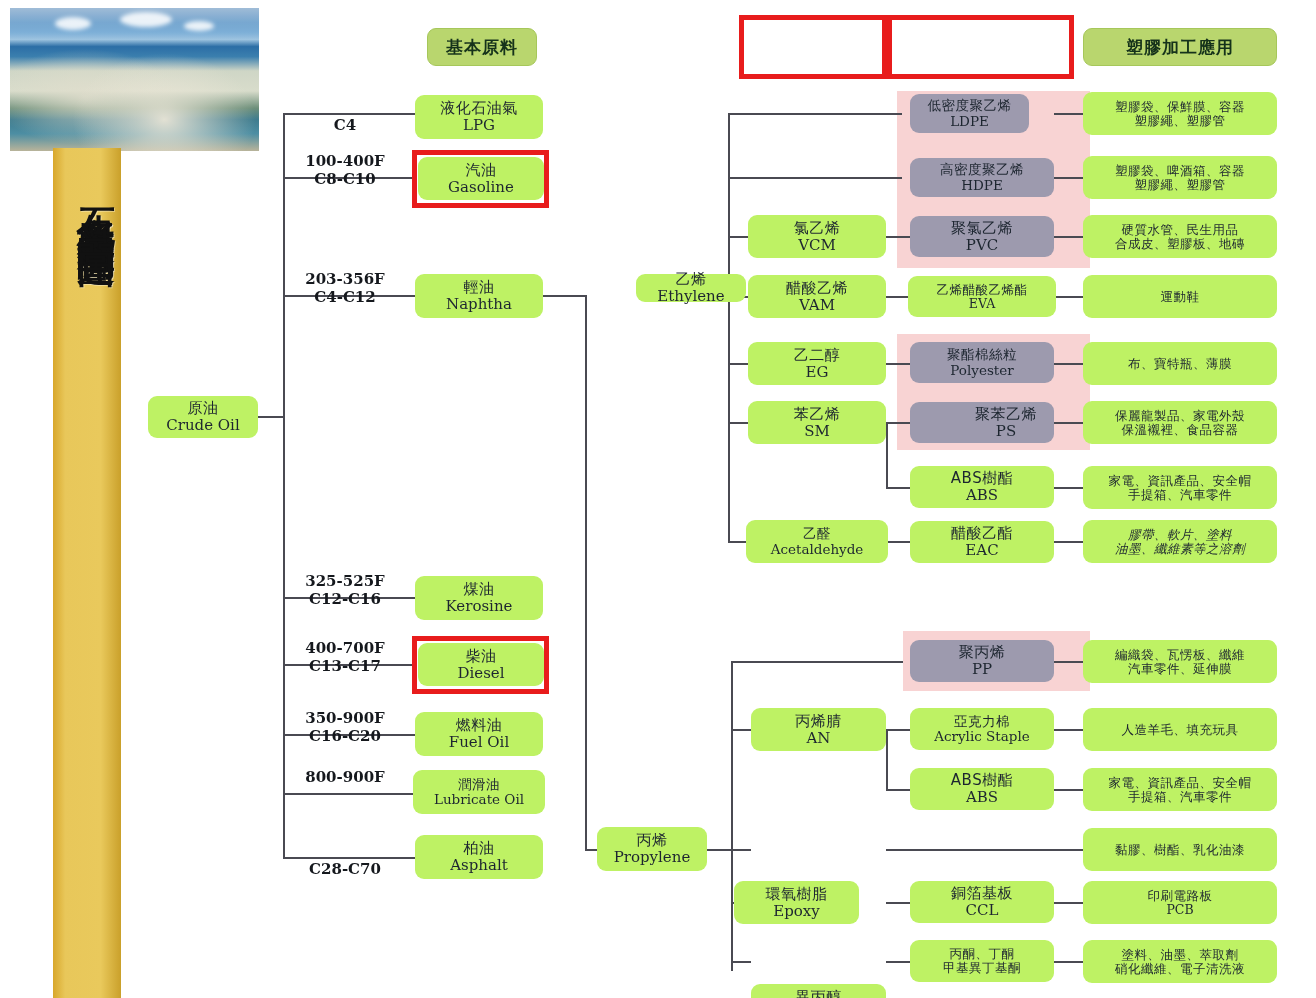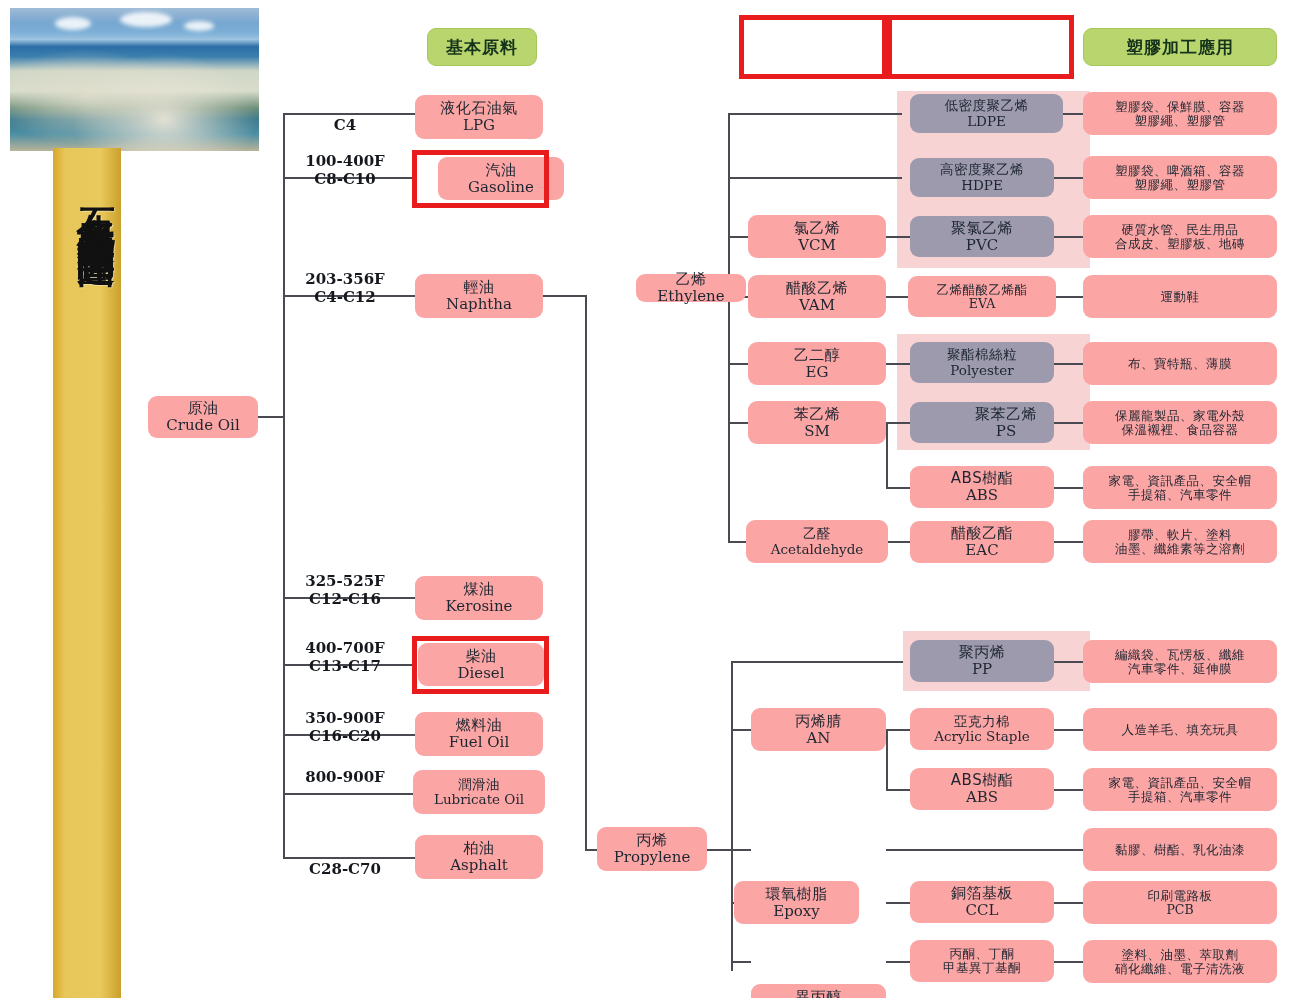--- a/index.html
+++ b/index.html
@@ -86,21 +86,21 @@
     flex-direction: column;
     align-items: center;
     justify-content: center;
     text-align: center;
     line-height: 1.12;
     color: #1d2630;
     z-index: 3;
   }
   .node .l1 { font-size: 15px; letter-spacing: 0.5px; }
   .node .l2 { font-size: 15px; font-family: "DejaVu Serif", "Liberation Serif", serif; }
-  .node.blue  { background: #fca5a5; }
+  .node.blue  { background: #bef264; }
   .node.grey  { background: #9d9aae; }
   .node.small .l1, .node.small .l2 { font-size: 13.5px; }
   .node.tiny  .l1, .node.tiny  .l2 { font-size: 12.5px; }
 
   
   .pinkzone {
     position: absolute;
     background: #f8d3d3;
     z-index: 1;
   }
@@ -217,21 +217,21 @@
     <span class="single">800-900F</span>
   </div>
   <div class="frac" style="left:275px;top:860px;">
     <span class="single">C28-C70</span>
   </div>
 
   <div class="node blue" style="left:415px;top:95px;width:128px;height:44px;">
     <span class="l1">液化石油氣</span>
     <span class="l2">LPG</span>
   </div>
-  <div class="node blue" style="left:418px;top:157px;width:126px;height:43px;margin-left:20px;">
+  <div class="node blue" style="left:418px;top:157px;width:126px;height:43px;">
     <span class="l1">汽油</span>
     <span class="l2">Gasoline</span>
   </div>
   <div class="redbox" style="left:412px;top:150px;width:137px;height:58px;"></div>
 
   <div class="node blue" style="left:415px;top:274px;width:128px;height:44px;">
     <span class="l1">輕油</span>
     <span class="l2">Naphtha</span>
   </div>
   <div class="node blue" style="left:415px;top:576px;width:128px;height:44px;">
@@ -304,21 +304,21 @@
   </div>
 
   <div class="hline" style="left:886px;top:236px;width:25px;"></div>
   <div class="hline" style="left:886px;top:296px;width:25px;"></div>
   <div class="hline" style="left:886px;top:363px;width:25px;"></div>
   <div class="hline" style="left:886px;top:422px;width:25px;"></div>
   <div class="vline" style="left:886px;top:422px;height:66px;"></div>
   <div class="hline" style="left:886px;top:487px;width:25px;"></div>
   <div class="hline" style="left:888px;top:541px;width:23px;"></div>
 
-  <div class="node grey small" style="left:910px;top:94px;width:153px;height:39px;">
+  <div class="node grey small" style="left:910px;top:94px;width:119px;height:39px;">
     <span class="l1">低密度聚乙烯</span>
     <span class="l2">LDPE</span>
   </div>
   <div class="node grey small" style="left:910px;top:158px;width:144px;height:39px;">
     <span class="l1">高密度聚乙烯</span>
     <span class="l2">HDPE</span>
   </div>
   <div class="node grey" style="left:910px;top:216px;width:144px;height:41px;">
     <span class="l1">聚氯乙烯</span>
     <span class="l2">PVC</span>
@@ -372,21 +372,21 @@
     <span class="l1">布、寶特瓶、薄膜</span>
   </div>
   <div class="node blue tiny" style="left:1083px;top:401px;width:194px;height:43px;">
     <span class="l1">保麗龍製品、家電外殼</span>
     <span class="l1">保溫襯裡、食品容器</span>
   </div>
   <div class="node blue tiny" style="left:1083px;top:466px;width:194px;height:43px;">
     <span class="l1">家電、資訊產品、安全帽</span>
     <span class="l1">手提箱、汽車零件</span>
   </div>
-  <div class="node blue tiny" style="left:1083px;top:520px;width:194px;height:43px;">
+  <div class="node blue tiny" style="left:1083px;top:520px;width:194px;height:43px;font-style:italic;">
     <span class="l1">膠帶、軟片、塗料</span>
     <span class="l1">油墨、纖維素等之溶劑</span>
   </div>
 
   <div class="hline" style="left:707px;top:849px;width:24px;"></div>
   <div class="vline" style="left:731px;top:661px;height:310px;"></div>
 
   <div class="hline" style="left:731px;top:661px;width:172px;"></div>
   <div class="hline" style="left:731px;top:729px;width:20px;"></div>
   <div class="hline" style="left:731px;top:849px;width:20px;"></div>

